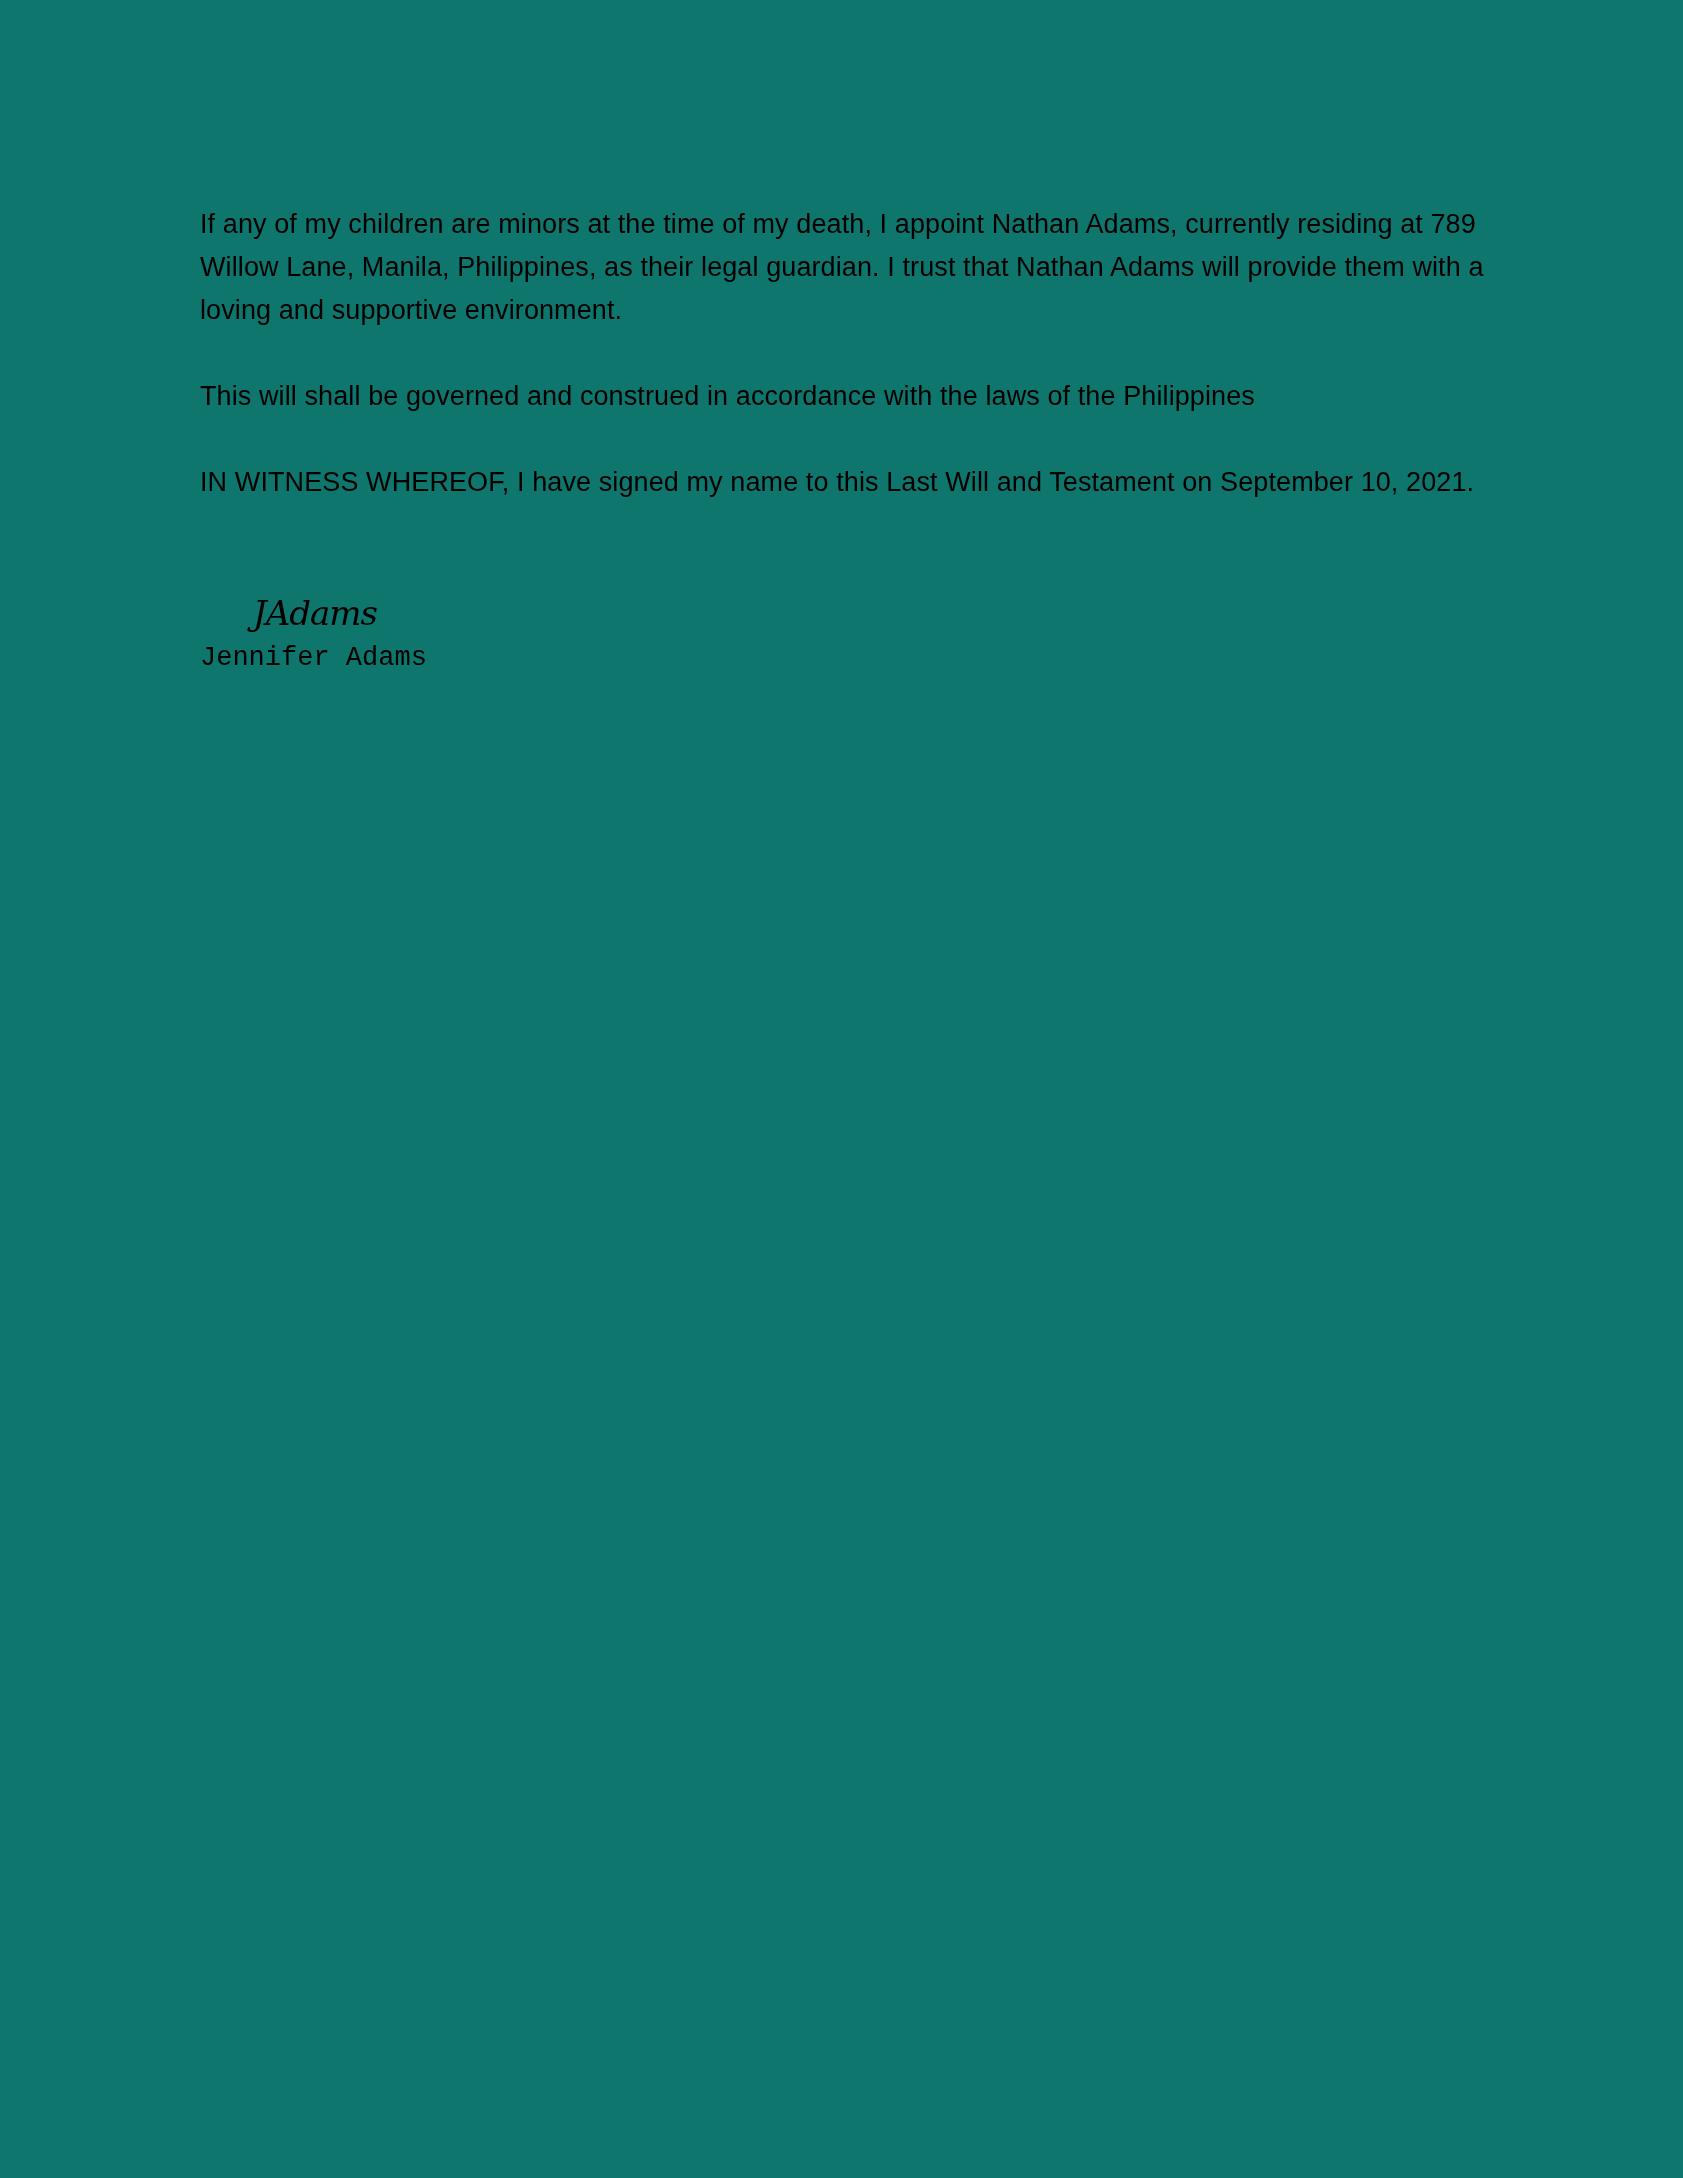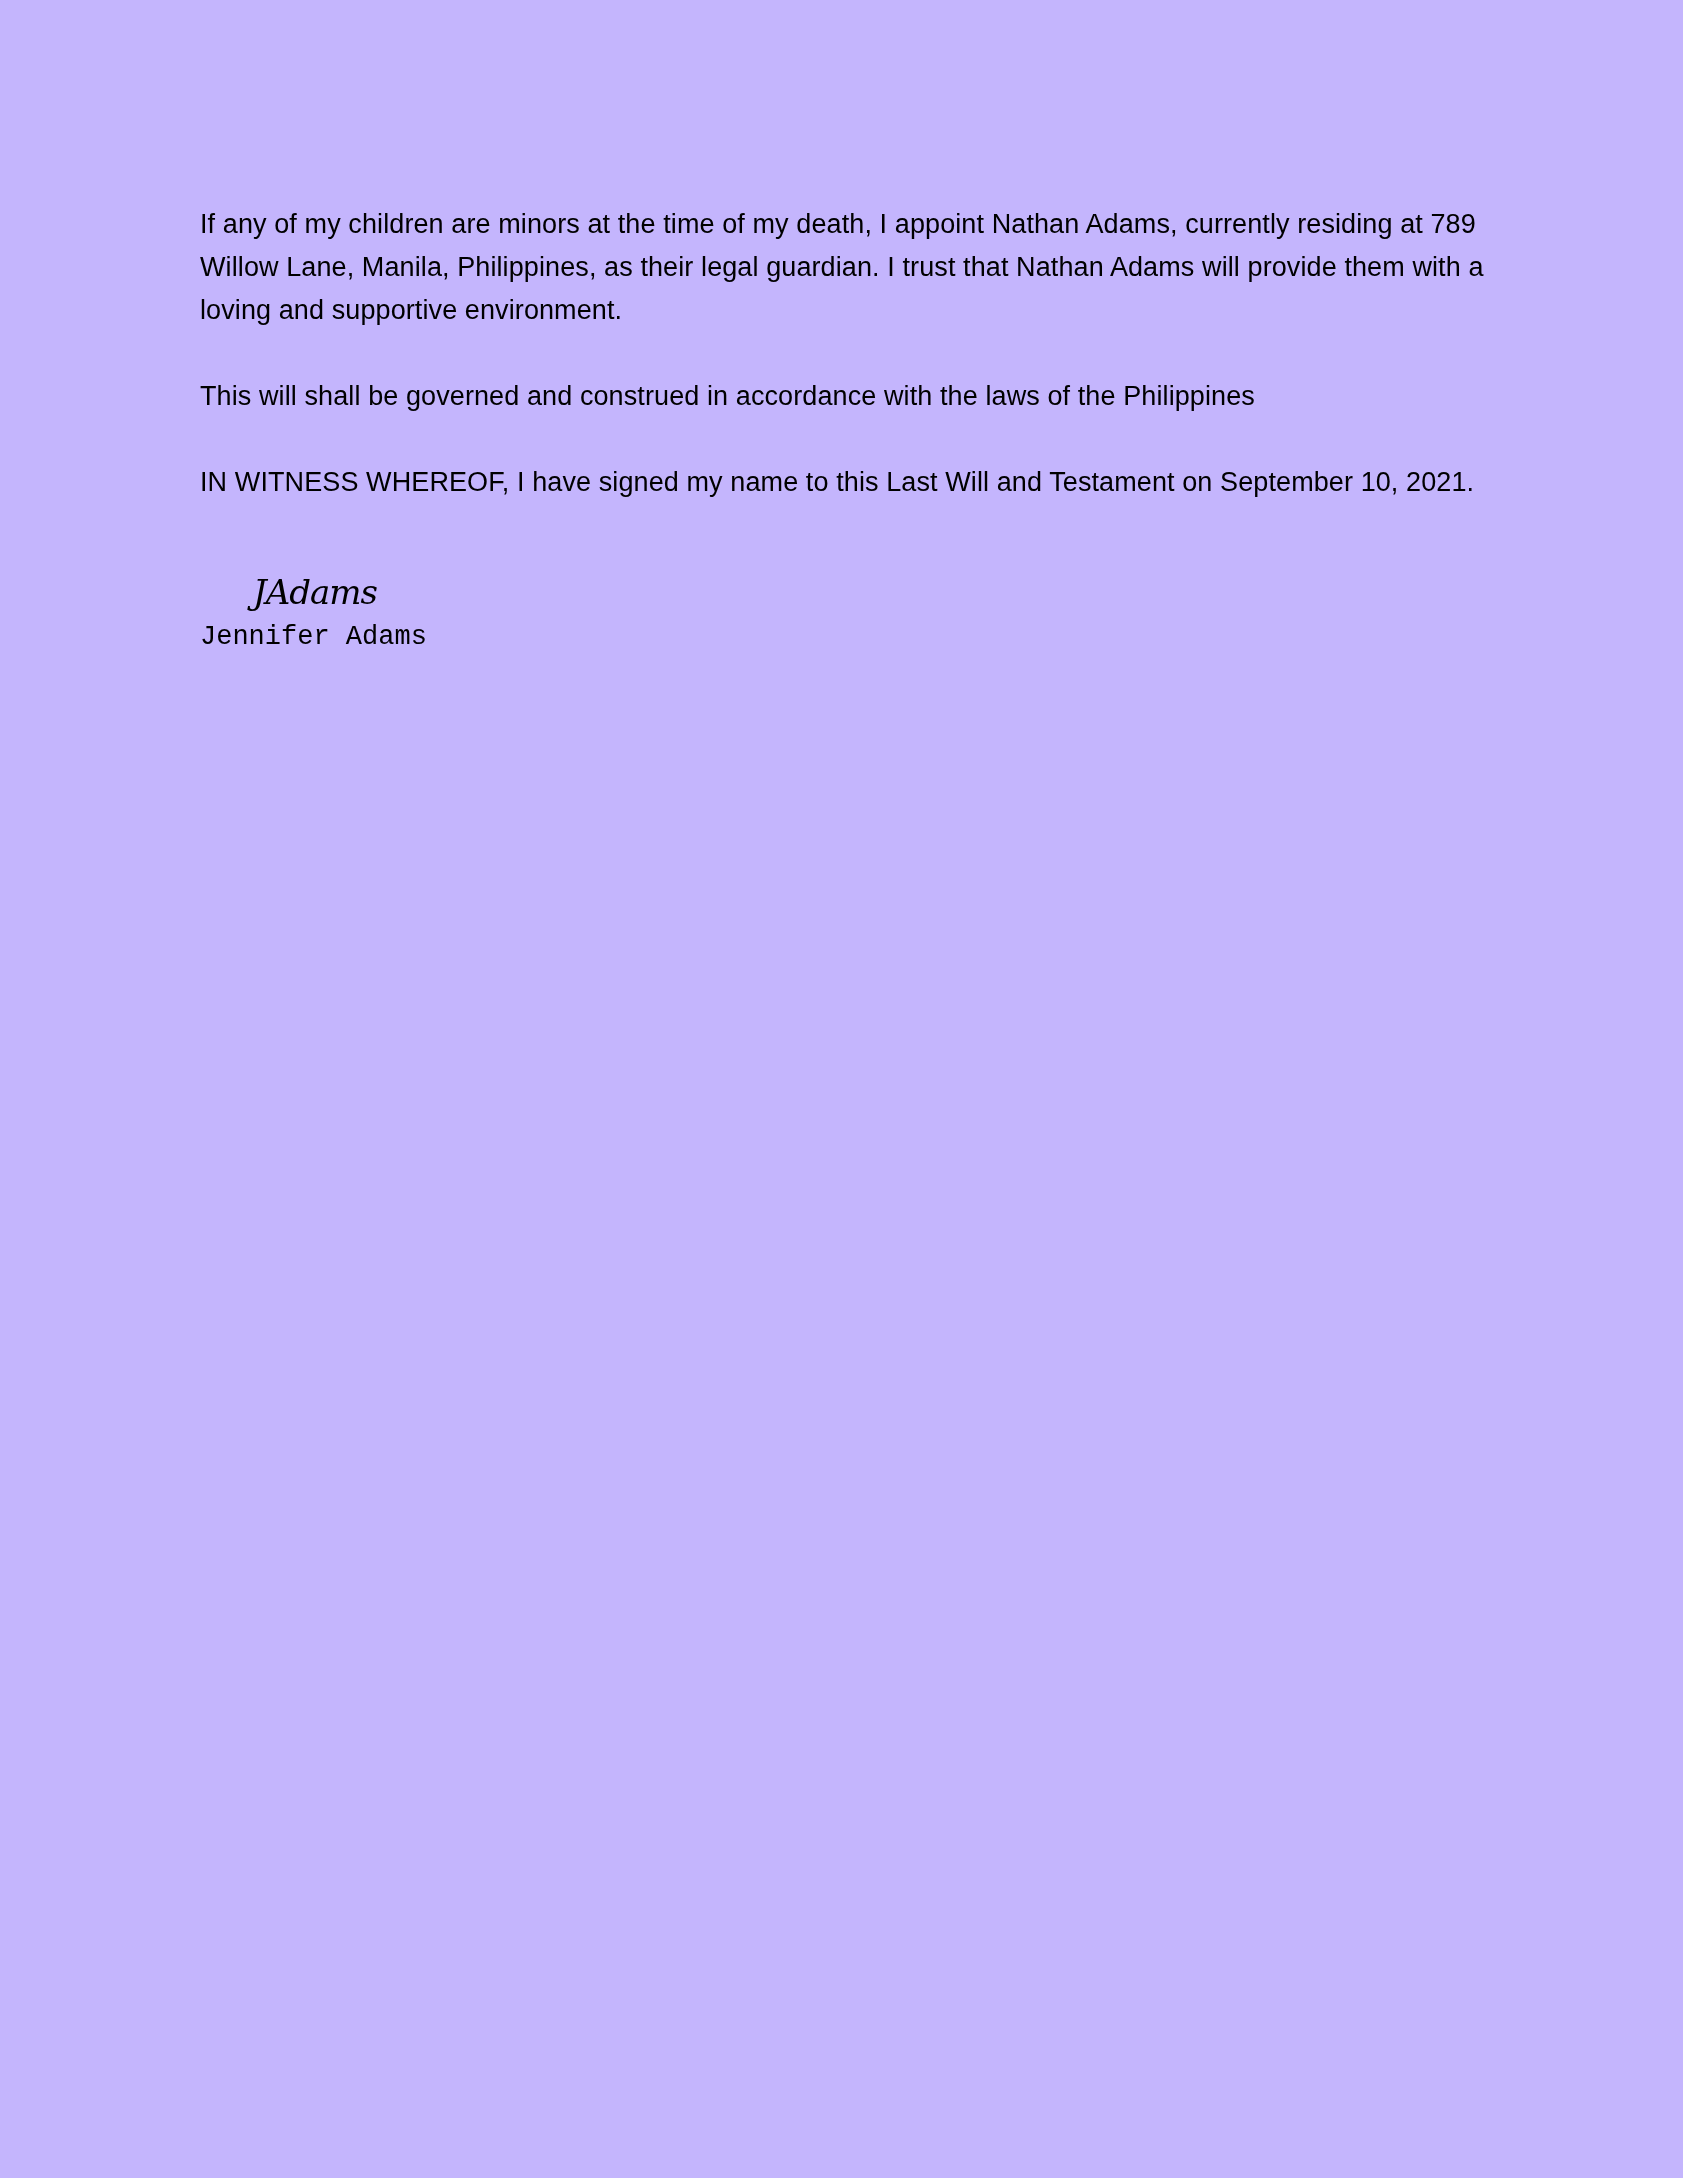--- a/index.html
+++ b/index.html
@@ -5,35 +5,35 @@
   html, body {
     margin: 0;
     padding: 0;
     background: #ffffff;
   }
   .page {
     position: relative;
     width: 1683px;
     height: 2178px;
     box-sizing: border-box;
-    background: #c4b5fd;
+    background: #0f766e;
     padding: 203px 196px 0 200px;
     font-family: "Liberation Sans", "DejaVu Sans", sans-serif;
     font-size: 27px;
     line-height: 43px;
     color: #000000;
     overflow: hidden;
   }
   .para {
     margin: 0 0 43px 0;
     max-width: 1287px;
     letter-spacing: 0.1px;
   }
   .signature-block {
-    margin-top: 64px; 
+    margin-top: 85px; 
   }
   .signature-script {
     margin-left: 53px;
     font-family: "DejaVu Serif", serif;
     font-style: italic;
     font-size: 34px;
     line-height: 48px;
     letter-spacing: -1px;
   }
   .signature-name {

